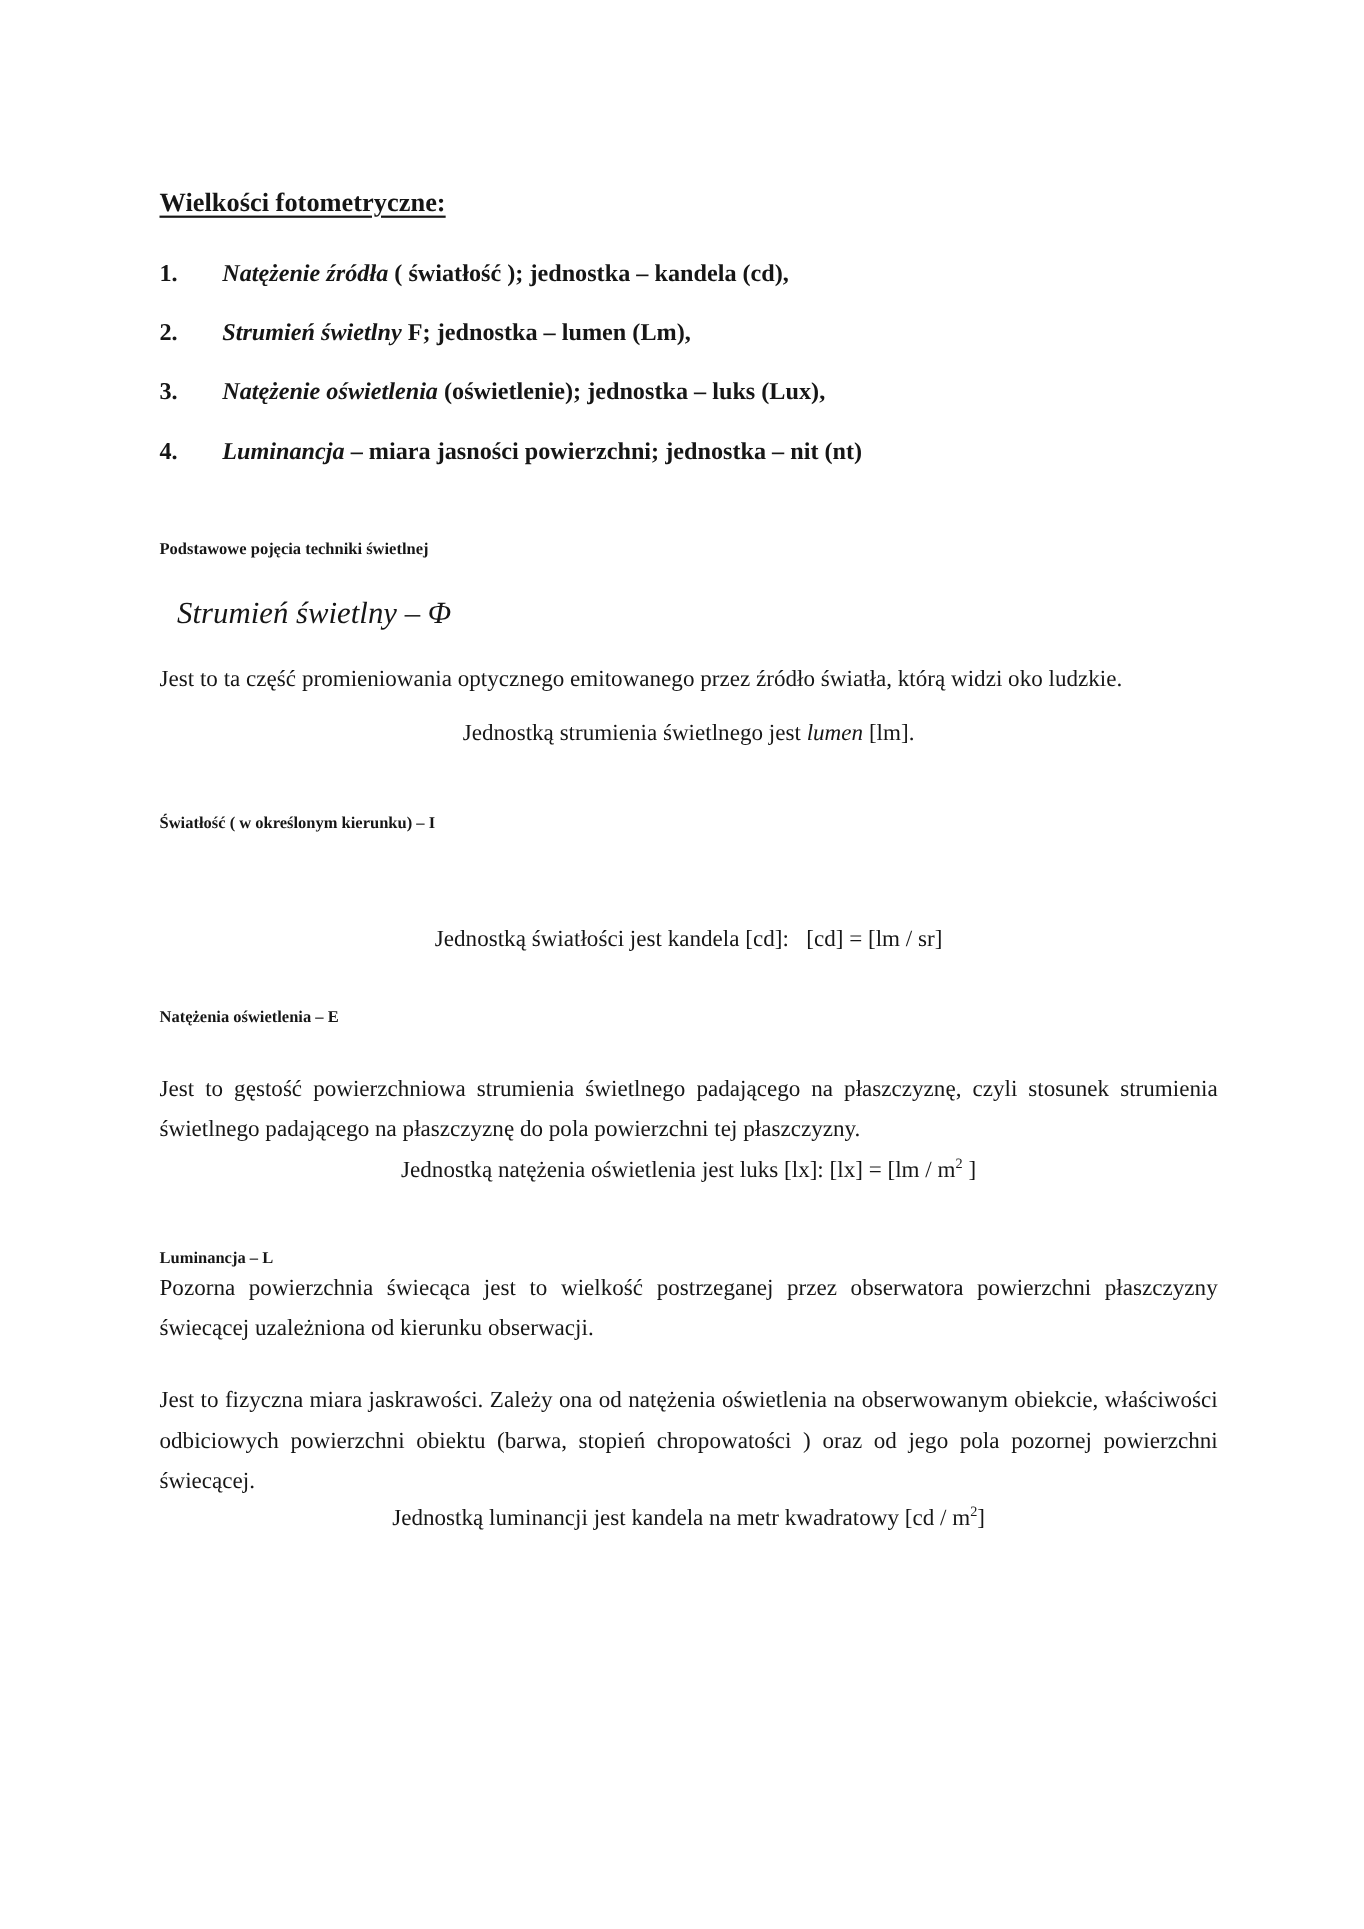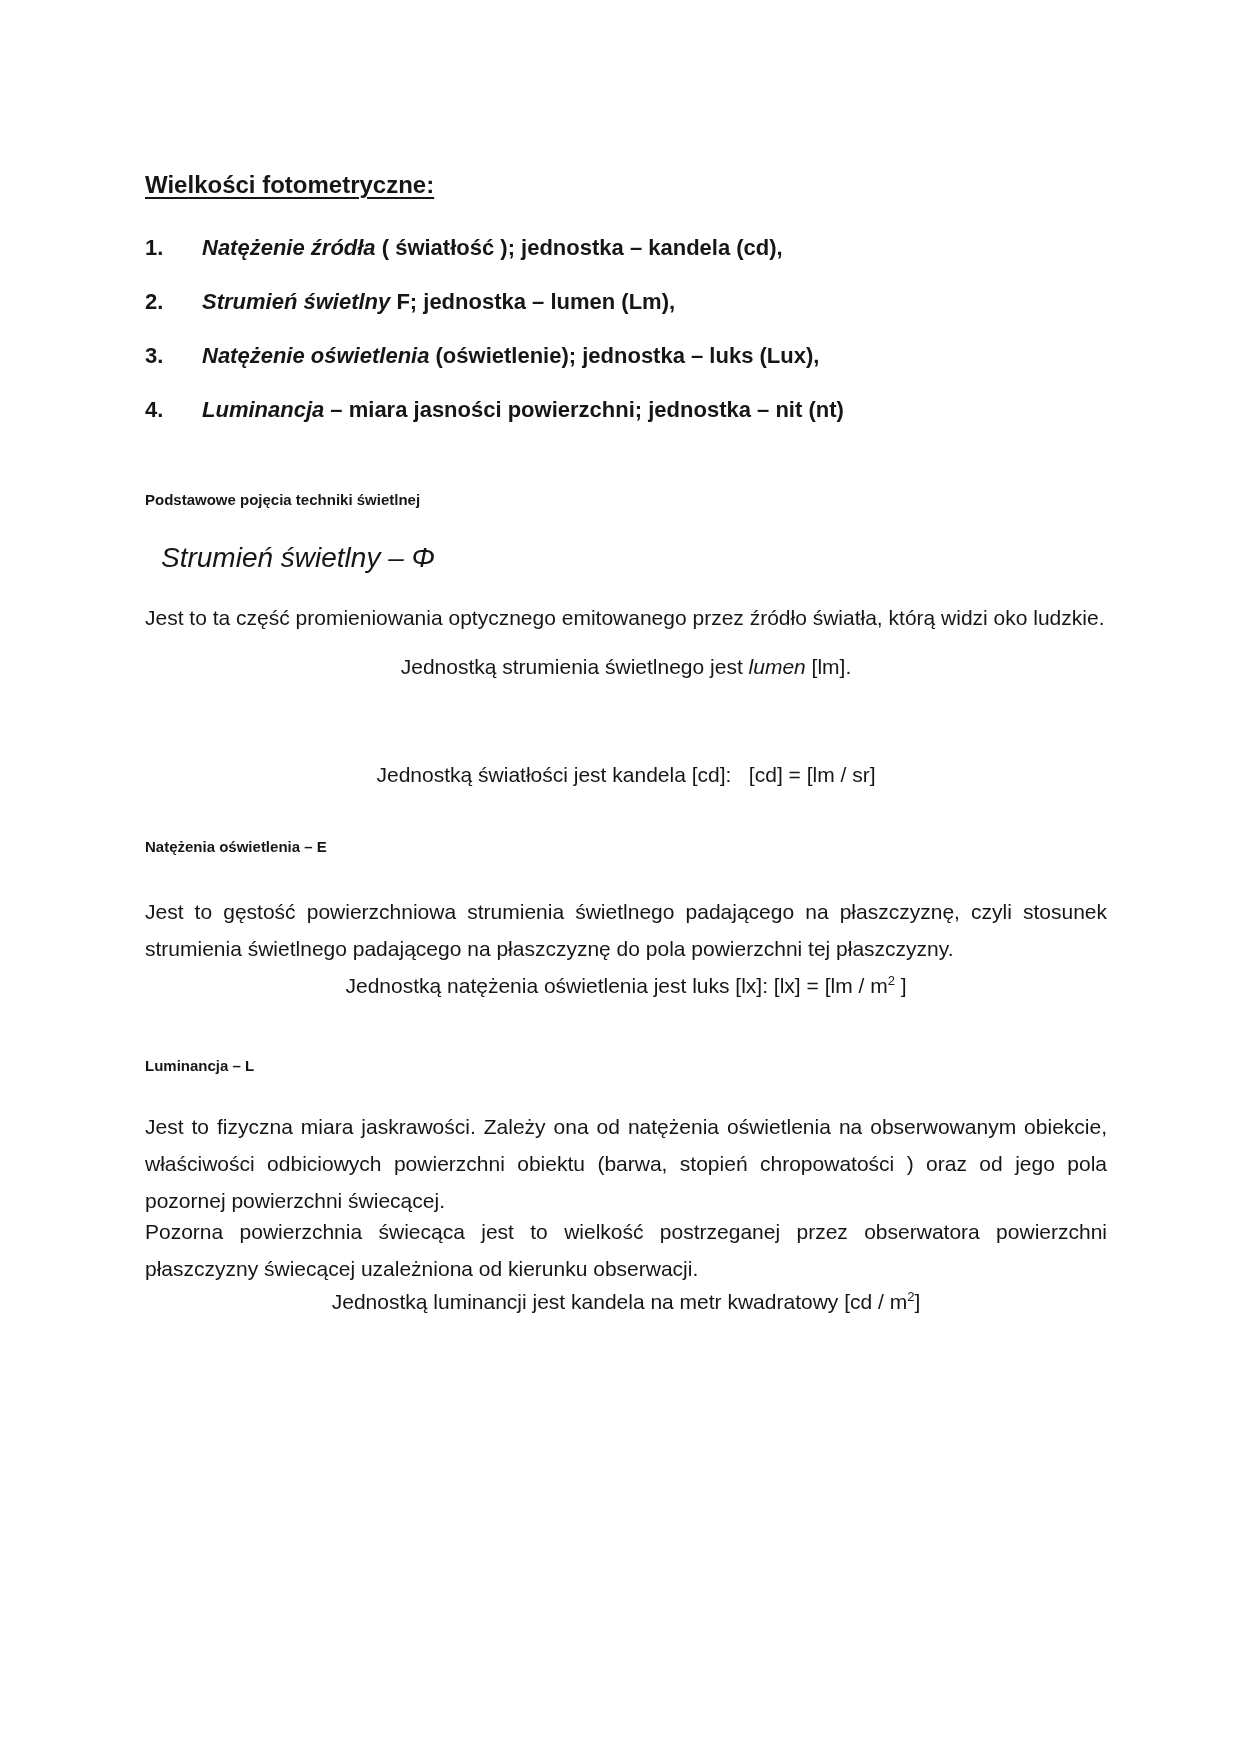--- a/index.html
+++ b/index.html
@@ -6,21 +6,21 @@
     margin: 0;
     padding: 0;
     background: #ffffff;
   }
   .page {
     position: relative;
     width: 1240px;
     height: 1466px;
     background: #ffffff;
     overflow: hidden;
-    font-family: Liberation Sans, sans-serif;
+    font-family: Liberation Serif, serif;
     color: #161616;
   }
   .content {
     position: absolute;
     top: 172px;
     left: 145px;
     right: 133px;
   }
   .doc-title {
     font-size: 24px;
@@ -110,31 +110,32 @@
     </ol>
 
     <h2 class="h-bold" style="margin-top:62px;">Podstawowe pojęcia techniki świetlnej</h2>
 
     <h3 class="h-italic" style="margin-top:30px;">Strumień świetlny – Φ</h3>
 
     <p class="para just" style="margin-top:27px;">Jest to ta część promieniowania optycznego emitowanego przez źródło światła, którą widzi oko ludzkie.</p>
 
     <p class="para" style="margin-top:12px;"><span class="pre">Jednostką strumienia świetlnego jest </span><span class="it">lumen</span><span class="pre"> [lm].</span></p>
 
+    <h2 class="h-bold" style="margin-top:50px;">Światłość ( w określonym kierunku) – I</h2>
 
     <p class="para" style="margin-top:36px; line-height:36px;"><br><span class="pre">Jednostką światłości jest kandela [cd]:   [cd] = [lm / sr]</span></p>
 
     <h2 class="h-bold" style="margin-top:40px;">Natężenia oświetlenia – E</h2>
 
     <p class="para just" style="margin-top:32px;">Jest to gęstość powierzchniowa strumienia świetlnego padającego na płaszczyznę, czyli stosunek strumienia świetlnego padającego na płaszczyznę do pola powierzchni tej płaszczyzny.</p>
 
     <p class="para" style="margin-top:0;"><span class="pre">Jednostką natężenia oświetlenia jest luks [lx]: [lx] = [lm / m</span><sup>2</sup><span class="pre"> ]</span></p>
 
     <h2 class="h-bold" style="margin-top:48px;">Luminancja – L</h2>
 
+    <p class="para just" style="margin-top:-6px;">Pozorna powierzchnia świecąca jest to wielkość postrzeganej przez obserwatora powierzchni płaszczyzny świecącej uzależniona od kierunku obserwacji.</p>
+
     <p class="para just" style="margin-top:28px;">Jest to fizyczna miara jaskrawości. Zależy ona od natężenia oświetlenia na obserwowanym obiekcie, właściwości odbiciowych powierzchni obiektu (barwa, stopień chropowatości ) oraz od jego pola pozornej powierzchni świecącej.</p>
-
-    <p class="para just" style="margin-top:-6px;">Pozorna powierzchnia świecąca jest to wielkość postrzeganej przez obserwatora powierzchni płaszczyzny świecącej uzależniona od kierunku obserwacji.</p>
 
     <p class="para" style="margin-top:-4px;"><span class="pre">Jednostką luminancji jest kandela na metr kwadratowy [cd / m</span><sup>2</sup><span class="pre">]</span></p>
 
   </div>
 </div>
 
 </body></html>

